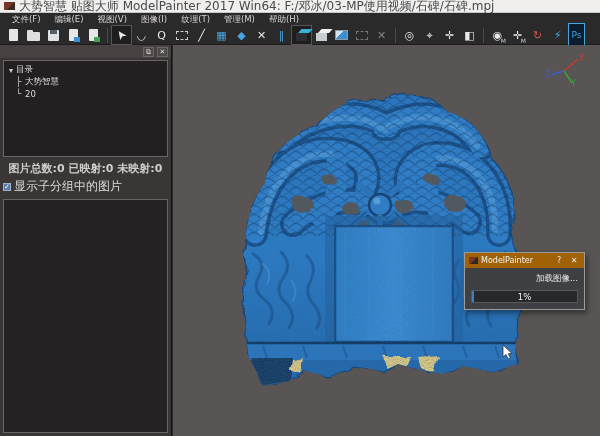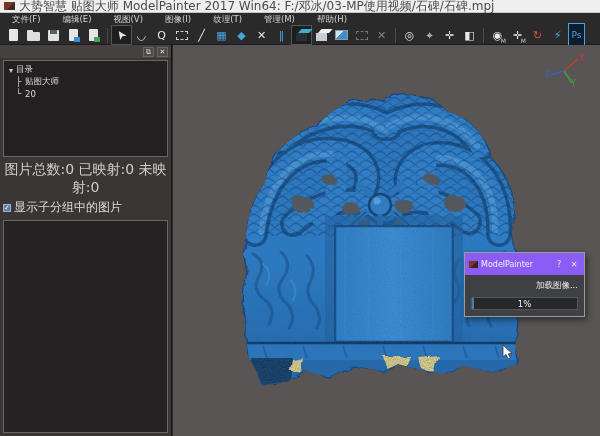--- a/index.html
+++ b/index.html
@@ -4,21 +4,21 @@
 <style>
   * { margin:0; padding:0; box-sizing:border-box; }
   html,body { width:600px; height:436px; overflow:hidden; }
   body { font-family:"DejaVu Sans","Liberation Sans",sans-serif; background:#2b2a2a; position:relative; }
 
   
   .titlebar { height:13px; background:#f0efee; display:flex; align-items:center; gap:4px; padding:0 4px; border-bottom:1px solid #c8c8c8; }
   .app-logo { width:11px; height:8px; background:linear-gradient(135deg,#7a3526 0 55%,#3a2a24 55%); flex:none; }
   .titlebar .ttl { font-size:12px; color:#4a4a4a; white-space:nowrap; overflow:hidden; }
 
-  .menubar { height:13px; background:#2b2a2a; display:flex; align-items:center; gap:10px; padding:2px 6px; }
+  .menubar { height:13px; background:#2b2a2a; display:flex; align-items:center; gap:2px; padding:2px 6px; }
   .menubar .mi { font-size:8.5px; color:#d6d4d2; padding:1px 6px; cursor:default; }
 
   .toolbar { height:19px; background:#2b2a2a; display:flex; align-items:center; gap:1px; padding:0 4px; border-bottom:1px solid #1d1c1c; }
   .tbi { width:19px; height:18px; display:flex; align-items:center; justify-content:center; font-size:11px; color:#e3e3e3; position:relative; }
   .tbi.pressed { background:#1f1e1e; outline:1px solid #565554; }
   .tbi.dis { opacity:.45; }
   .tbi .sub { position:absolute; right:1px; bottom:0; font-size:6px; color:#bcd; }
   .tbsep { width:1px; height:15px; background:#4a4948; margin:0 3px; flex:none; }
   .c-blue { color:#4aa3dc; } .c-red { color:#d0524a; } .c-white { color:#e8e8e8; }
   .arrow-cursor { display:inline-block; transform:rotate(-125deg); font-size:12px; }
@@ -37,34 +37,34 @@
 
   
   .leftpanel { position:absolute; left:0; top:45px; width:172px; bottom:0; background:#3a3636; border-right:1px solid #161515; display:flex; flex-direction:column; }
   .lp-head { height:13px; background:#474241; display:flex; align-items:center; padding:0 3px; gap:3px; }
   .lp-head .cap { font-size:10px; color:#e2e0de; flex:1;margin-top:32px; }
   .lp-btn { width:11px; height:10px; font-size:7px; color:#ddd; border:1px solid #6a6666; background:#4e4a49; display:flex; align-items:center; justify-content:center; }
   .treebox { margin:2px 3px 0 3px; height:97px; background:#242021; border:1px solid #6a6665; padding:3px 2px; }
   .trow { display:flex; align-items:center; font-size:8.5px; color:#dcdad8; height:12px; white-space:nowrap; }
   .trow .tw { color:#cfcdcb; width:10px; text-align:center; flex:none; font-size:8px; }
   .trow .branch { color:#cfcdcb; width:9px; flex:none; font-size:9px; }
-  .stats { font-size:14px; color:#d0cecc; text-align:center; margin-top:4px; }
+  .stats { font-size:11px; color:#d0cecc; text-align:center; margin-top:4px;font-weight:bold; }
   .cbrow { display:flex; align-items:center; gap:3px; padding:2px 3px; }
   .cb { width:8px; height:8px; background:#5b79a8; border:1px solid #9fb2cc; color:#fff; font-size:7px; line-height:7px; text-align:center; }
   .cbrow .lbl { font-size:12px; color:#dcdad8; }
   .listbox { flex:1; margin:2px 3px 3px 3px; background:#262223; border:1px solid #6a6665; }
 
   
   .viewport { position:absolute; left:173px; top:45px; right:0; bottom:0; background:#585554; overflow:hidden; }
   .axisgizmo { position:absolute; right:14px; top:8px; }
   .cursor { position:absolute; left:329px; top:299px; }
 
   
   .dlg { position:absolute; left:291px; top:207px; width:121px; background:#3e4043; border:1px solid #9b9b9b; box-shadow:2px 3px 6px rgba(0,0,0,.45); }
-  .dlg-title { height:22px; background:#8b5cf6; display:flex; align-items:center; gap:3px; padding:0 4px; }
+  .dlg-title { height:15px; background:#a16207; display:flex; align-items:center; gap:3px; padding:0 4px; }
   .dlg-logo { width:9px; height:7px; background:linear-gradient(135deg,#7a3526 0 55%,#2e2723 55%); flex:none; }
   .dlg-title .t { flex:1; font-size:8px; color:#f2f2f2; }
   .dlg-title .b { font-size:8px; color:#e8e8e8; width:12px; text-align:center; }
   .dlg-body { padding:5px 6px 6px 6px; }
   .dlg-msg { font-size:8.5px; color:#eceaea; text-align:right; margin-bottom:5px; }
   .pbar { height:13px; background:#26282a; border:1px solid #55575a; position:relative; }
   .pfill { position:absolute; left:0; top:0; bottom:0; width:2px; background:#3f7fbf; }
   .plabel { position:absolute; inset:0; font-size:8.5px; color:#f0f0f0; text-align:center; line-height:12px; }
 </style>
 </head>
@@ -193,21 +193,21 @@
     <span class="lp-btn">⧉</span>
     <span class="lp-btn">✕</span>
   </div>
   <div class="treebox">
     <div class="trow">
       <span class="tw">▾</span>
       <span>目录</span>
     </div>
     <div class="trow" style="padding-left:10px">
       <span class="branch">├</span>
-      <span>贴图大师</span>
+      <span>大势智慧</span>
     </div>
     <div class="trow" style="padding-left:10px">
       <span class="branch">└</span>
       <span>20</span>
     </div>
   </div>
   <div class="stats">图片总数:0 已映射:0 未映射:0</div>
   <div class="cbrow">
     <span class="cb">✓</span>
     <span class="lbl">显示子分组中的图片</span>

